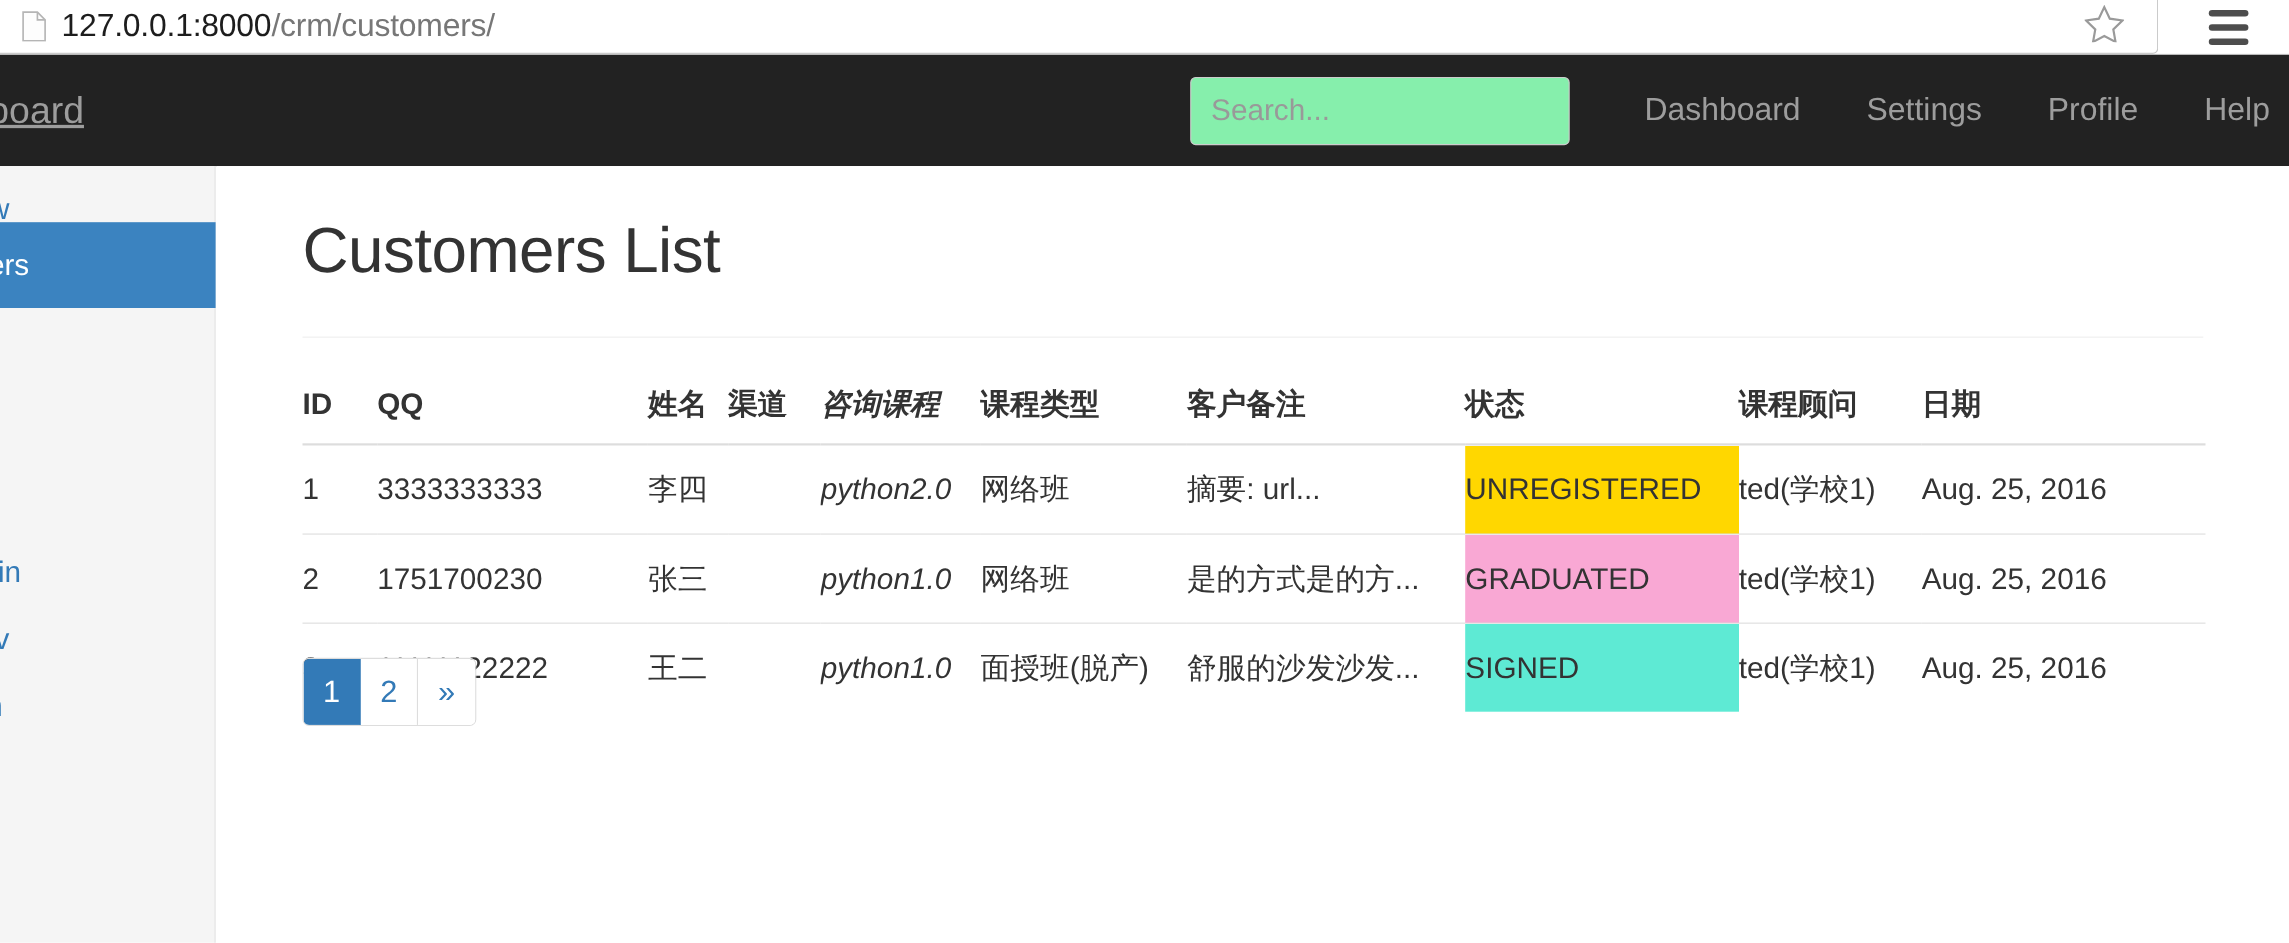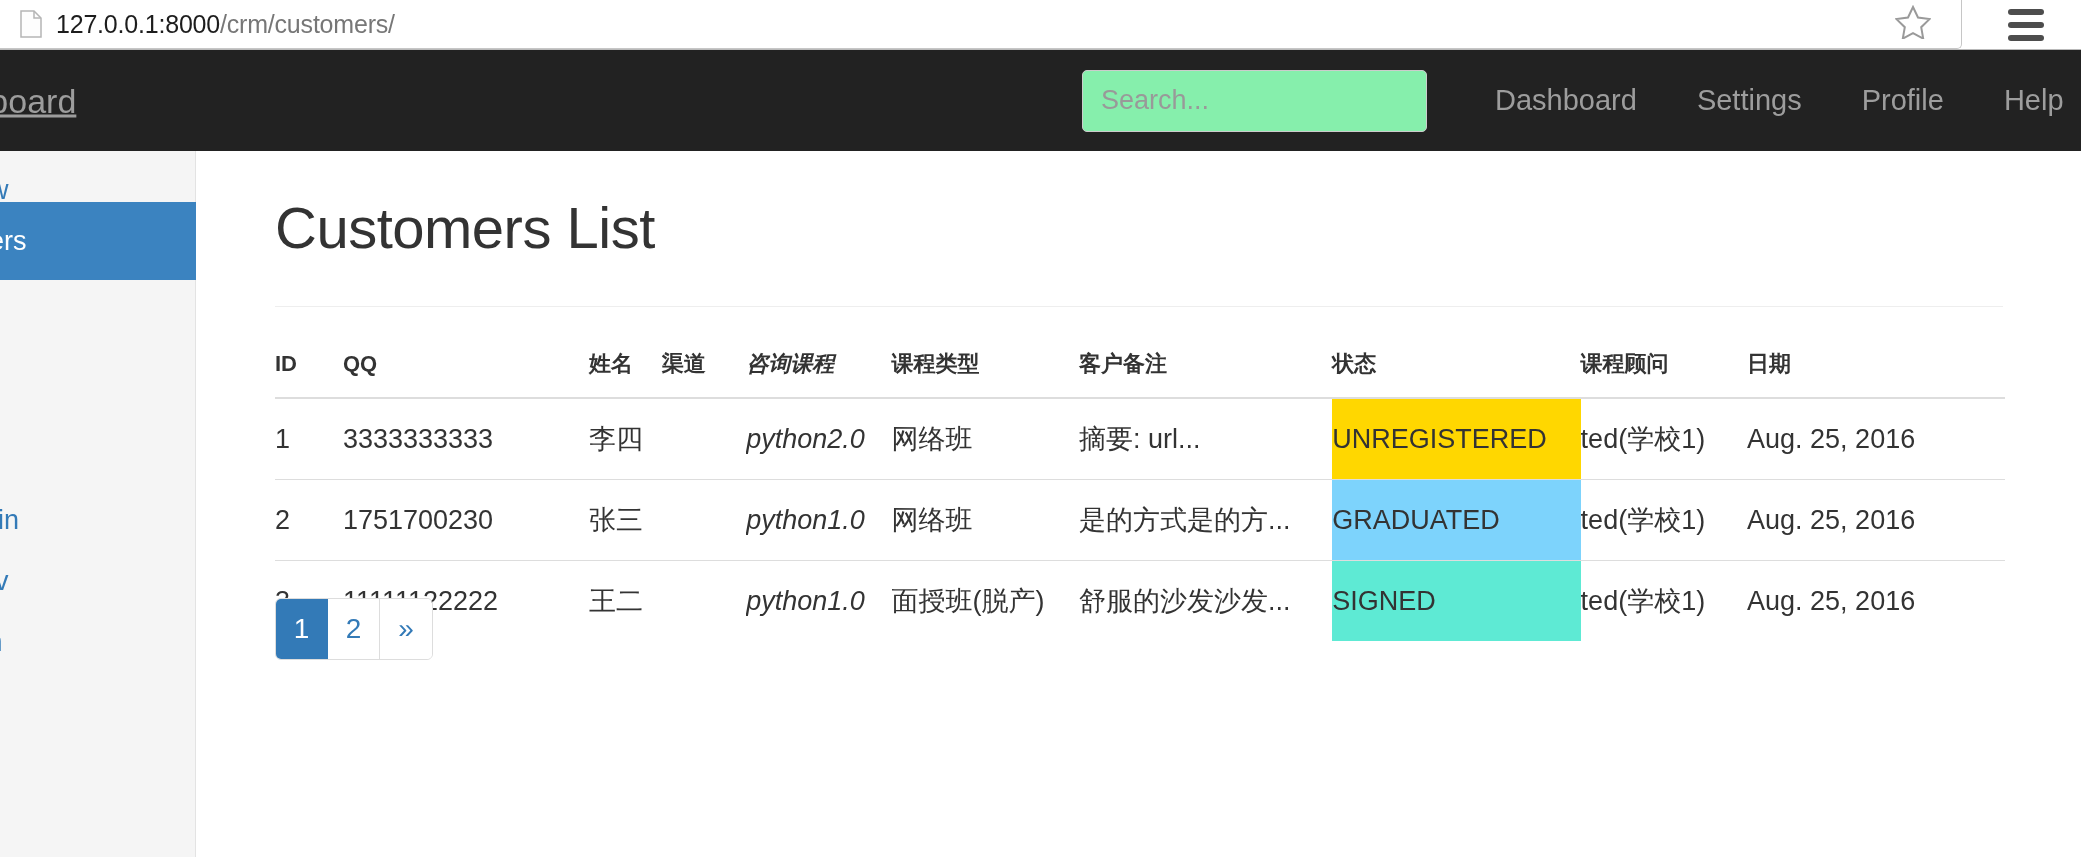--- a/index.html
+++ b/index.html
@@ -27,21 +27,21 @@
     border-top: none; border-left: none;
     border-bottom-right-radius: 5px;
     display: flex; align-items: center;
   }
   .page-doc-icon {
     width: 22px; height: 28px; margin-left: 20px; margin-right: 14px;
     position: relative; flex: none;
   }
   .page-doc-icon svg { display: block; }
   .url-text {
-    font-size: 25px; color: #777; letter-spacing: -0.2px;
+    font-size: 29px; color: #777; letter-spacing: -0.2px;
     white-space: nowrap;
   }
   .url-text .host { color: #1d1d1d; }
   .star-icon {
     position: absolute; right: 30px; top: 50%; transform: translateY(-50%);
   }
   .menu-btn {
     position: absolute; right: 20px; top: 0; height: 50px;
     width: 70px; display: flex; flex-direction: column;
     align-items: center; justify-content: center; gap: 7px;
@@ -121,21 +121,21 @@
   
   .table-wrap {
     position: absolute; left: 78px; top: 180px;
     width: 1730px;
   }
   table.ctable {
     border-collapse: collapse; width: 1730px;
     table-layout: fixed;
   }
   table.ctable th {
-    text-align: left; font-size: 22px; font-weight: bold;
+    text-align: left; font-size: 27px; font-weight: bold;
     color: #333333; padding: 18px 10px 18px 0;
     border-bottom: 2px solid #dddddd;
     white-space: nowrap;
   }
   table.ctable td {
     text-align: left; font-size: 27px; color: #333333;
     padding: 22px 10px 22px 0;
     border-top: 1px solid #dddddd;
     white-space: nowrap; overflow: hidden;
     height: 74px;
@@ -267,21 +267,21 @@
           <td class="col-date">Aug. 25, 2016</td>
         </tr>
         <tr>
           <td class="col-id">2</td>
           <td class="col-qq">1751700230</td>
           <td class="col-name">张三</td>
           <td class="col-channel"></td>
           <td class="col-course">python1.0</td>
           <td class="col-ctype">网络班</td>
           <td class="col-note">是的方式是的方...</td>
-          <td class="col-status status-cell" style="background: #7dd3fc; margin-left: 26px;">GRADUATED</td>
+          <td class="col-status status-cell" style="background: #f9a8d4; margin-left: 26px;">GRADUATED</td>
           <td class="col-consult">ted(学校1)</td>
           <td class="col-date">Aug. 25, 2016</td>
         </tr>
         <tr>
           <td class="col-id">3</td>
           <td class="col-qq">11111122222</td>
           <td class="col-name">王二</td>
           <td class="col-channel"></td>
           <td class="col-course">python1.0</td>
           <td class="col-ctype">面授班(脱产)</td>

